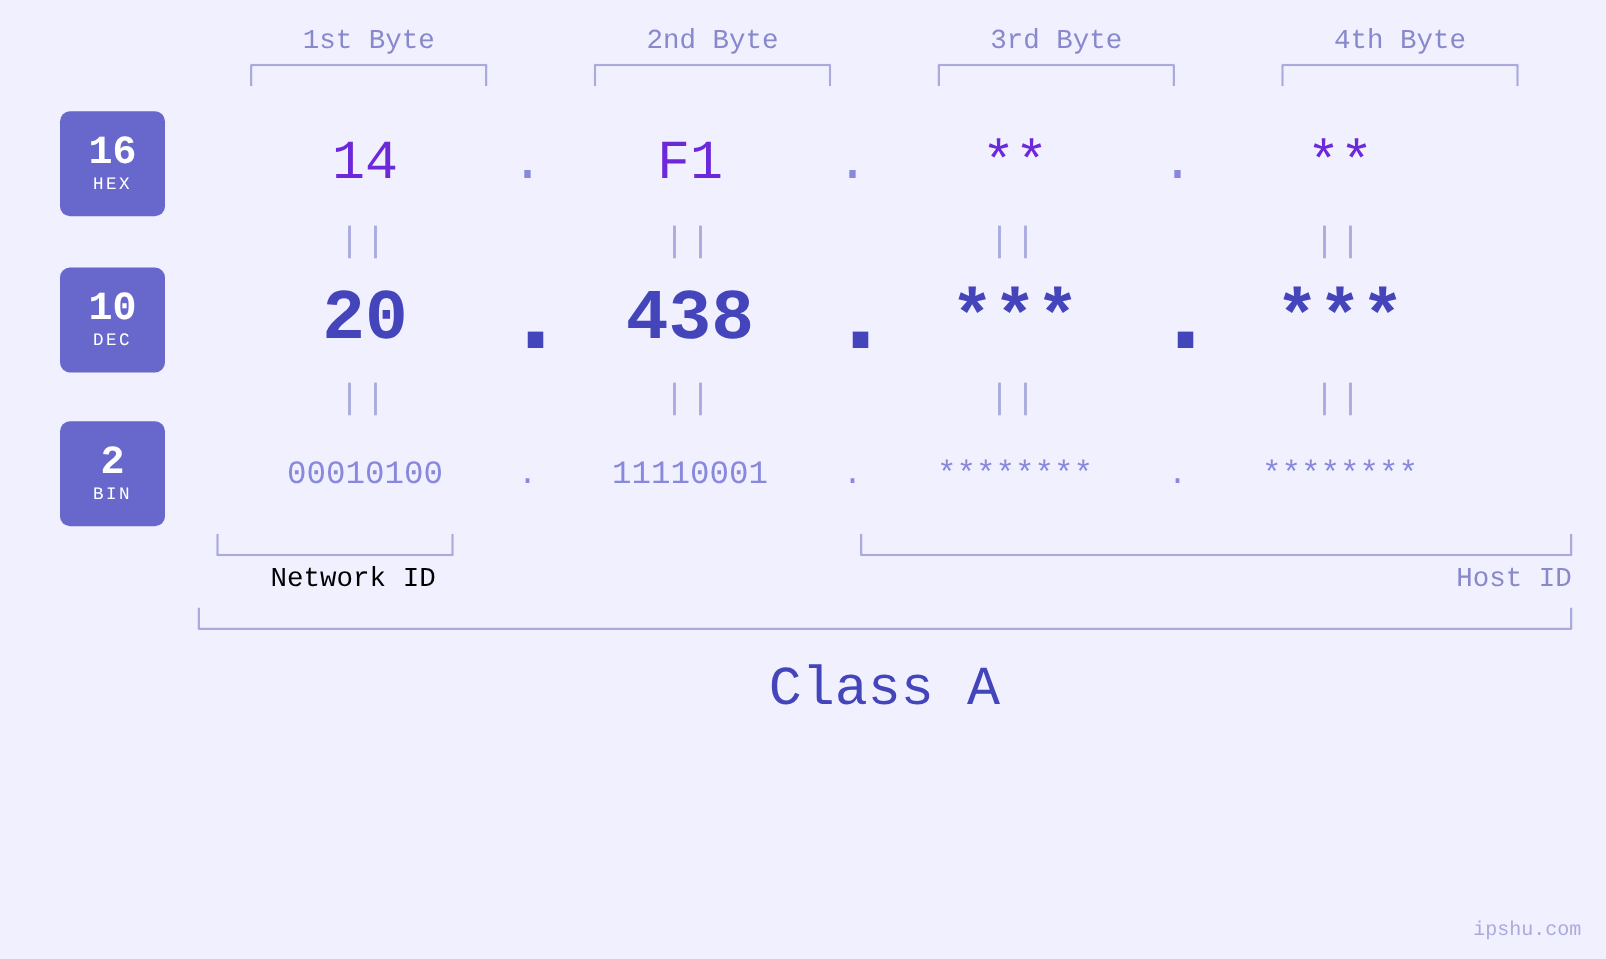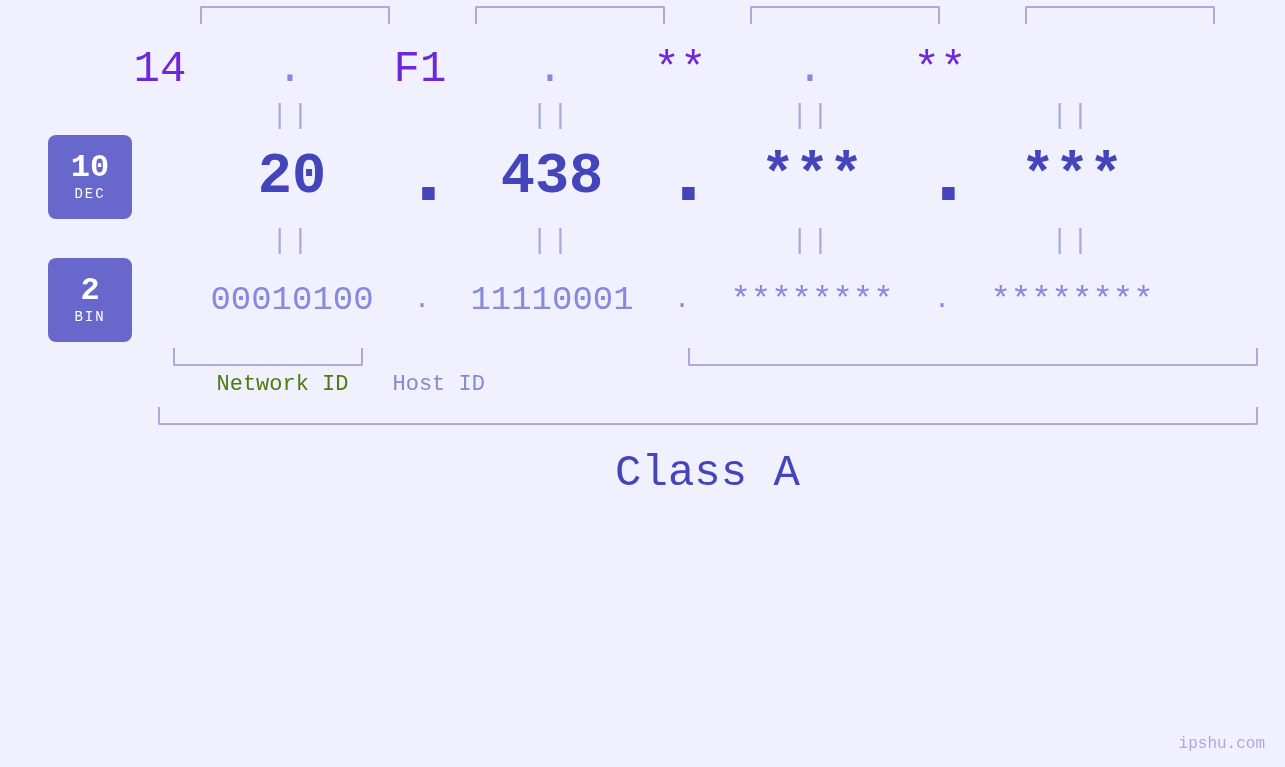--- a/index.html
+++ b/index.html
@@ -137,21 +137,21 @@
     .dec-dot {
       font-size: 88px;
       color: #4444bb;
       font-family: 'Courier New', Courier, monospace;
       font-weight: bold;
       line-height: 1;
     }
 
     
     .bin-value {
-      font-size: 34px;
+      font-size: 26px;
       color: #8888dd;
       font-family: 'Courier New', Courier, monospace;
     }
 
     .bin-dot {
       font-size: 26px;
       color: #8888dd;
       font-family: 'Courier New', Courier, monospace;
     }
 
@@ -209,28 +209,28 @@
 
     .bottom-labels {
       display: flex;
       margin-top: 6px;
     }
 
     .net-id-label {
       width: 220px;
       text-align: center;
       font-size: 22px;
-      color: #4d7c0f;
+      color: #000000;
       font-family: 'Courier New', Courier, monospace;
       margin-left: 15px;
     }
 
     .host-id-label {
       flex: 1;
-      text-align: left;
+      text-align: right;
       font-size: 22px;
       color: #8888cc;
       font-family: 'Courier New', Courier, monospace;
     }
 
     
     .class-section {
       margin-top: 10px;
       width: 1100px;
       margin-left: 130px;
@@ -266,29 +266,39 @@
     .eq-row-1 { margin-top: 6px; }
     .dec-row { margin-top: 2px; }
     .eq-row-2 { margin-top: 4px; }
     .bin-row { margin-top: 2px; }
   </style>
 </head>
 <body>
 
 <div class="container">
 
+  <div class="byte-headers">
+    <div class="byte-label">1st Byte</div>
+    <div class="byte-label">2nd Byte</div>
+    <div class="byte-label">3rd Byte</div>
+    <div class="byte-label">4th Byte</div>
+  </div>
 
   <div class="brackets-row">
     <div class="bracket"></div>
     <div class="bracket"></div>
     <div class="bracket"></div>
     <div class="bracket"></div>
   </div>
 
   <div class="data-row hex-row">
+    <div class="base-badge">
+      <span class="base-number">16</span>
+      <span class="base-name">HEX</span>
+    </div>
     <div class="cells-area">
       <div class="byte-cell">
         <span class="hex-value">14</span>
       </div>
       <div class="dot-sep">
         <span class="hex-dot">.</span>
       </div>
       <div class="byte-cell">
         <span class="hex-value">F1</span>
       </div>

